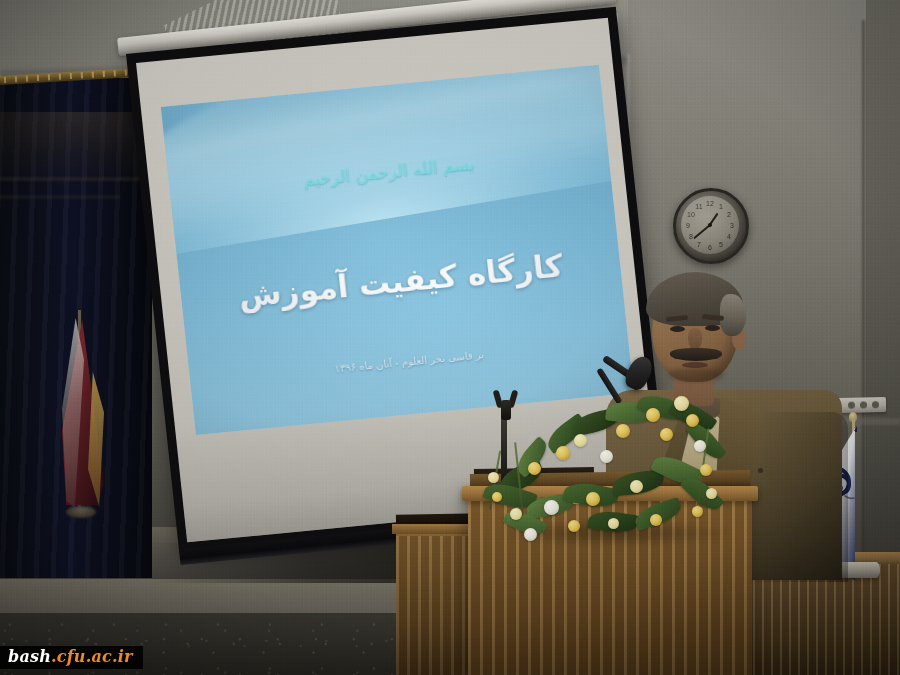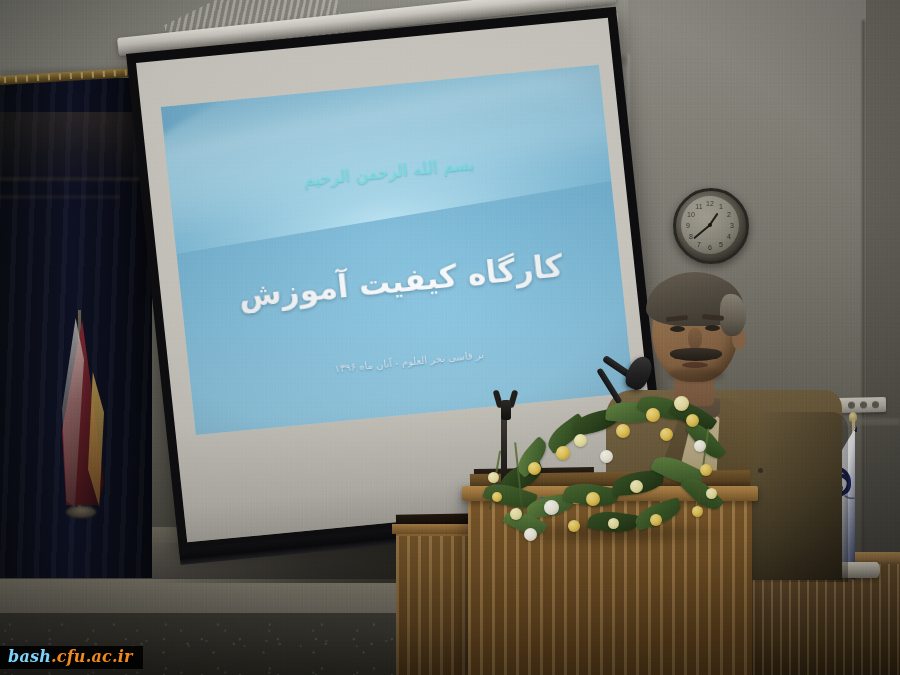--- a/index.html
+++ b/index.html
@@ -797,21 +797,21 @@
     padding: 3px 10px 4px 8px;
     background: rgba(0,0,0,0.88);
     font-family: "DejaVu Serif", serif;
     font-style: italic;
     font-weight: bold;
     font-size: 16px;
     letter-spacing: 0.2px;
     line-height: 1;
     white-space: nowrap;
   }
-  .wm-a { color: #7dd3fc; }
+  .wm-a { color: #ffffff; }
   .wm-b { color: #f08a1e; }
 </style>
 </head>
 <body>
 
 <div id="stage">
 
   <div class="wall-main"></div>
   <div class="ceiling"></div>
   <div class="ceiling-shadow"></div>

